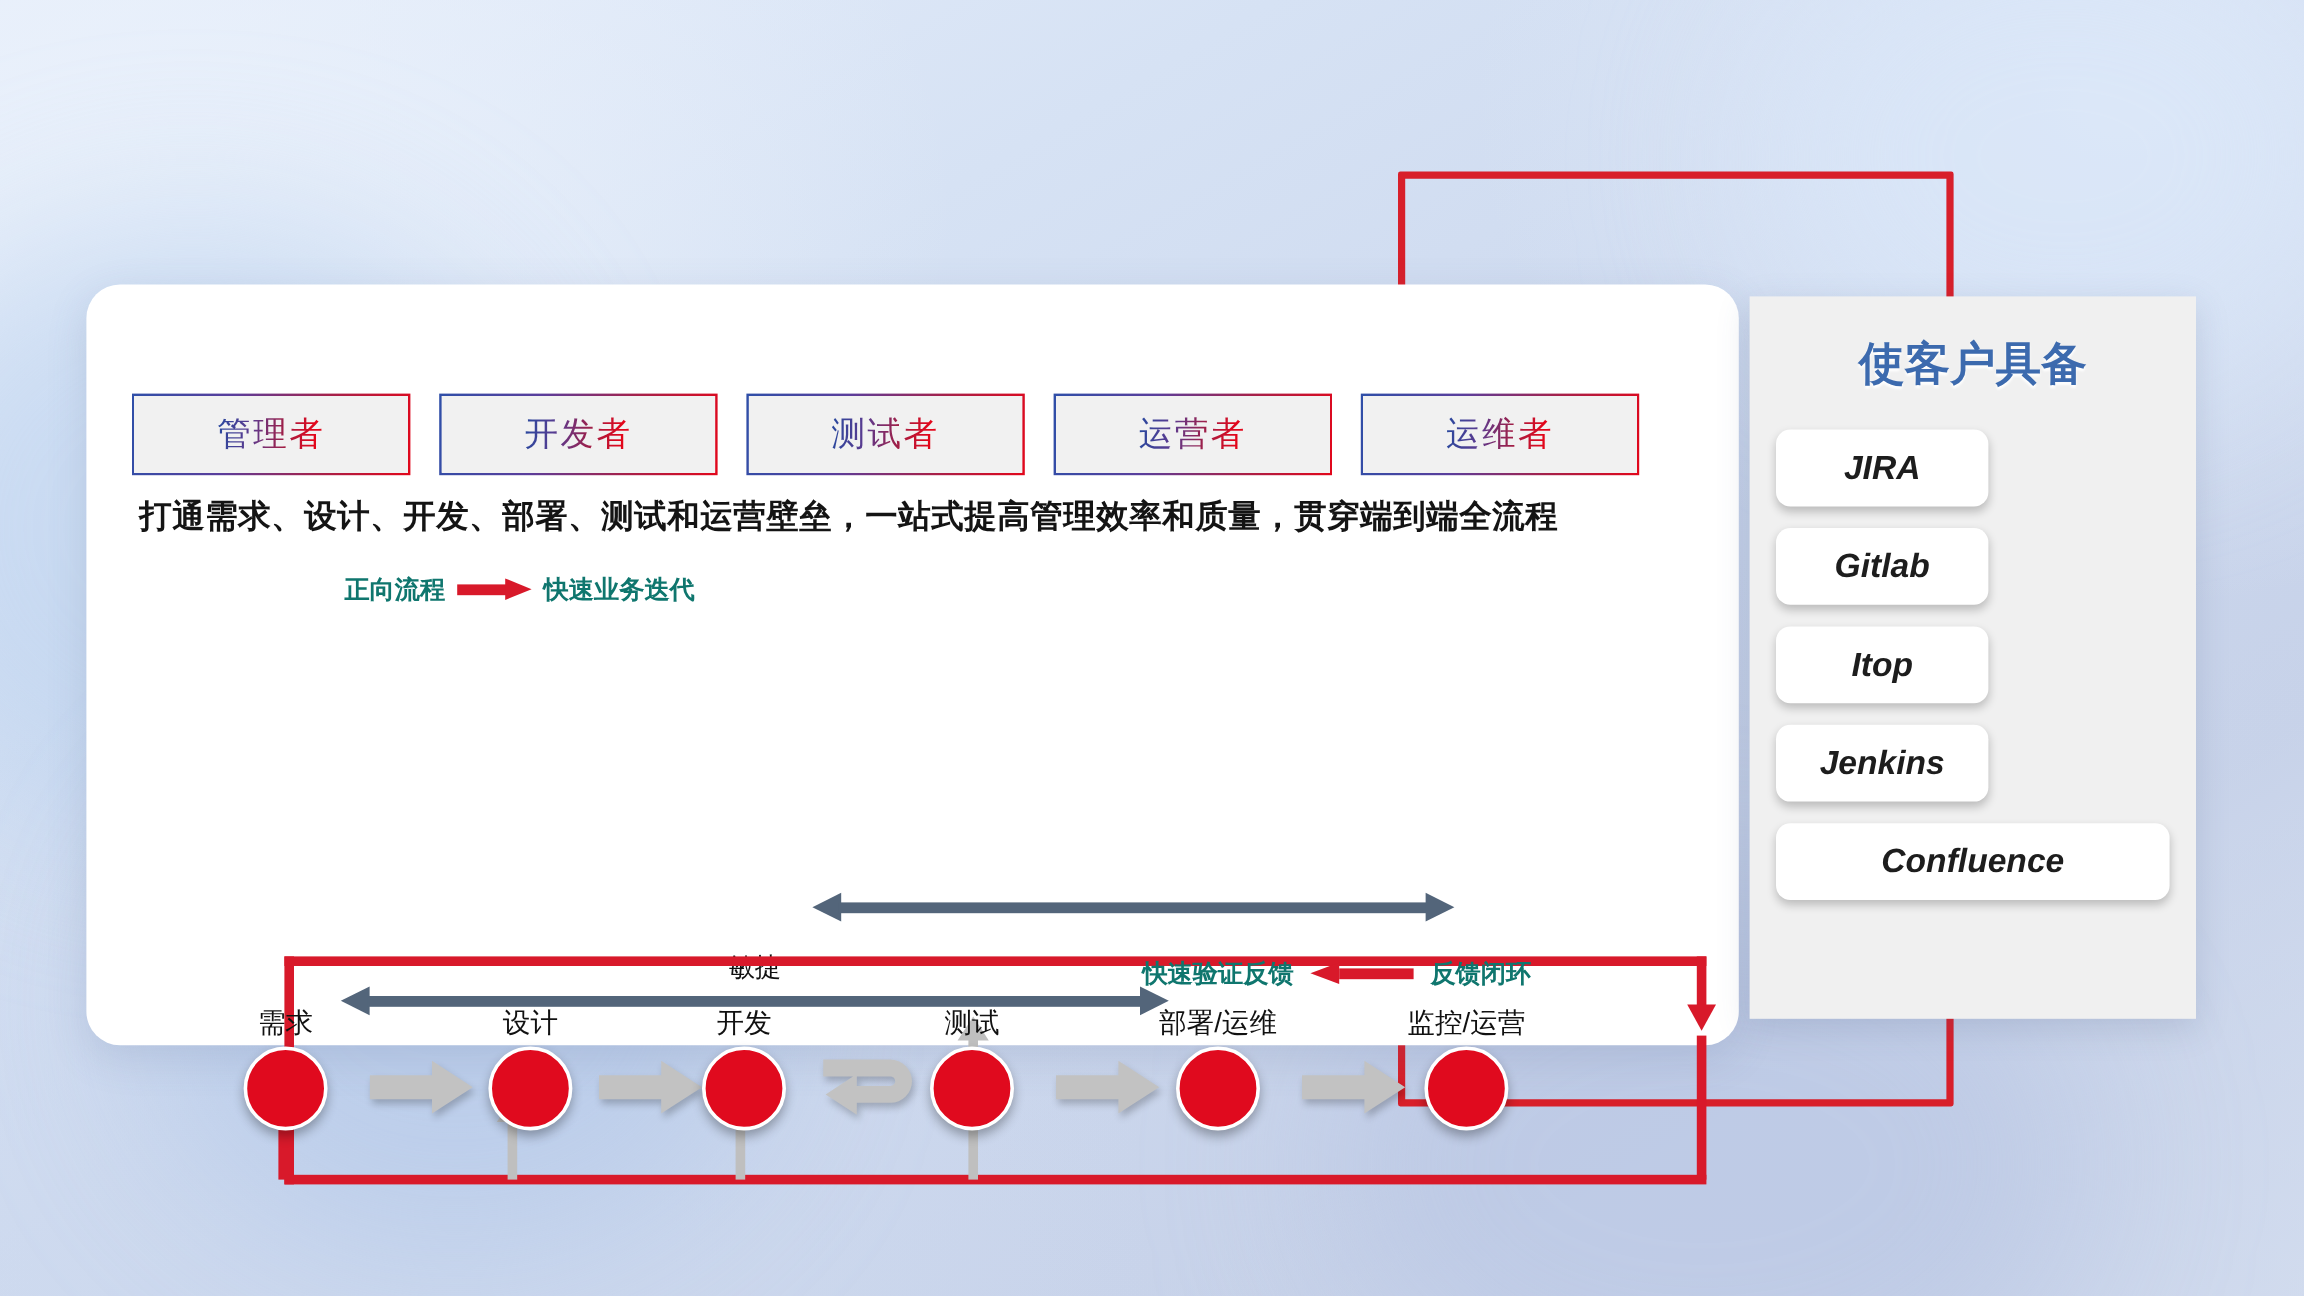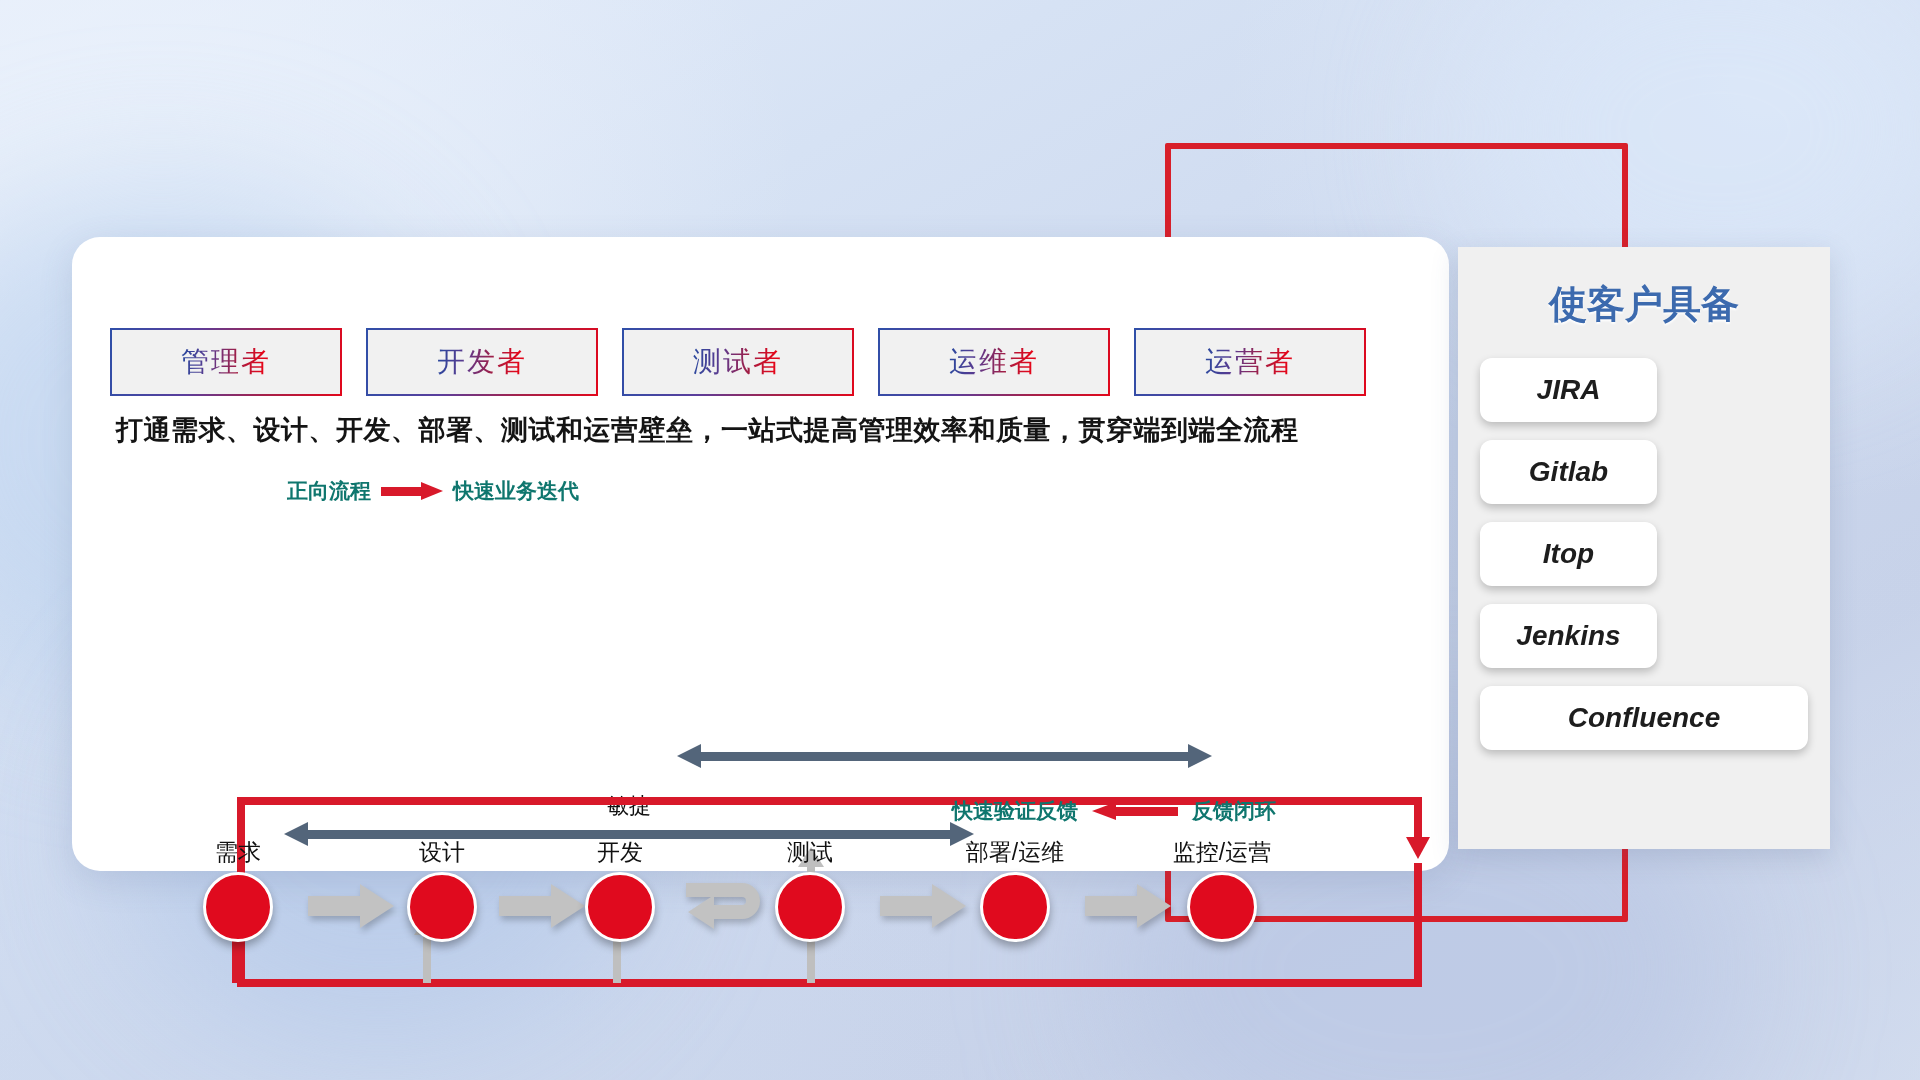--- a/index.html
+++ b/index.html
@@ -173,26 +173,26 @@
         <span class="role-label">开发者</span>
       </div>
     </div>
     <div class="role-box">
       <div class="role-box-inner">
         <span class="role-label">测试者</span>
       </div>
     </div>
     <div class="role-box">
       <div class="role-box-inner">
+        <span class="role-label">运营者</span>
+      </div>
+    </div>
+    <div class="role-box">
+      <div class="role-box-inner">
         <span class="role-label">运维者</span>
-      </div>
-    </div>
-    <div class="role-box">
-      <div class="role-box-inner">
-        <span class="role-label">运营者</span>
       </div>
     </div>
   </div>
 
   <div class="headline">打通需求、设计、开发、部署、测试和运营壁垒，一站式提高管理效率和质量，贯穿端到端全流程</div>
 
   <div class="legend-forward">
     <span class="legend-txt">正向流程</span>
     <span class="arrow-red-r"></span>
     <span class="legend-txt">快速业务迭代</span>

